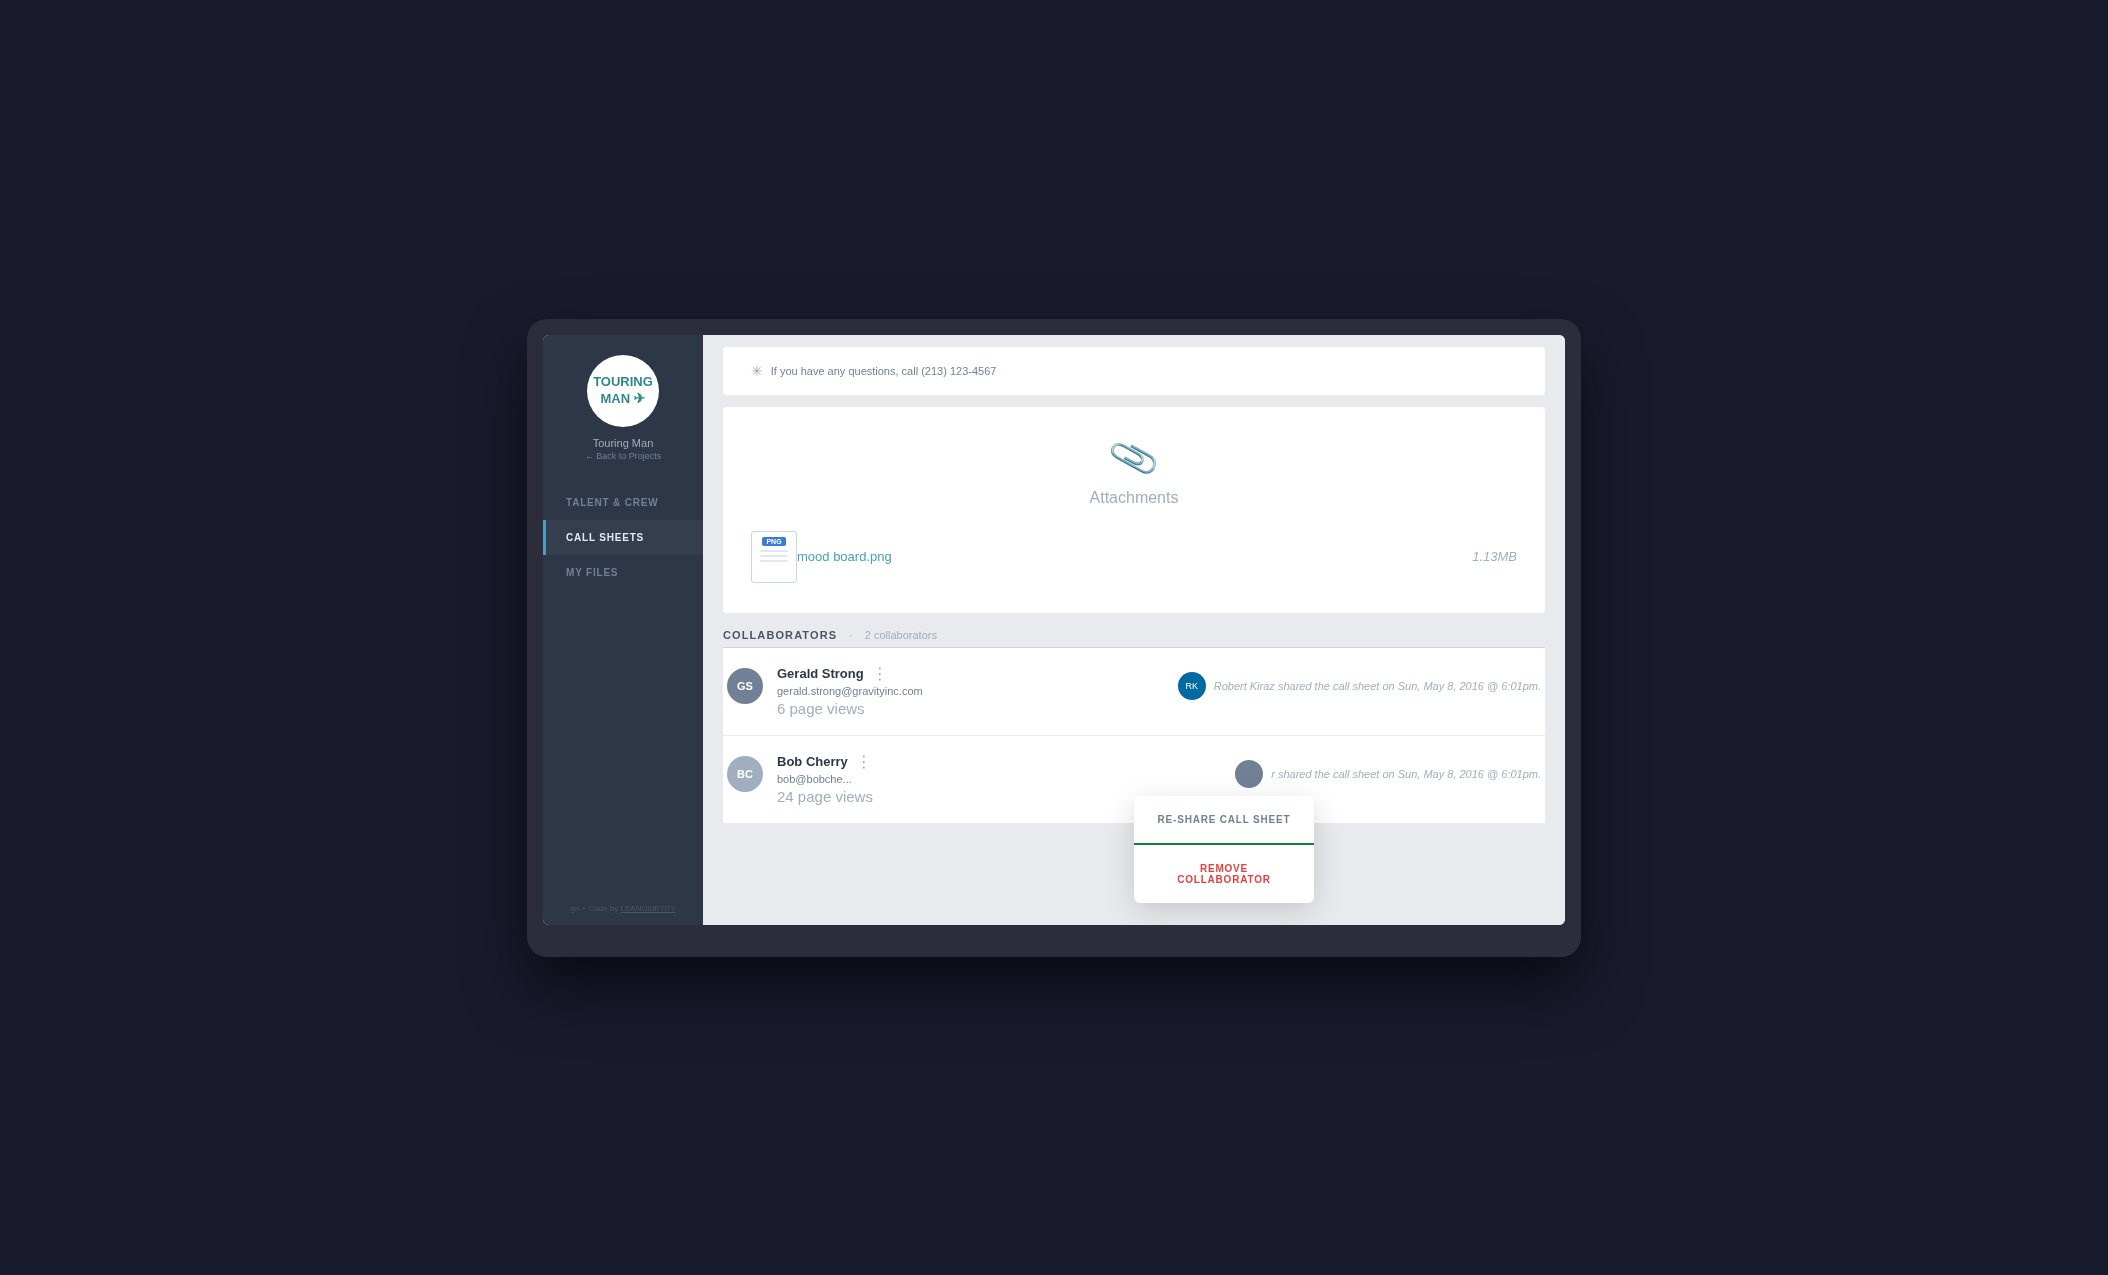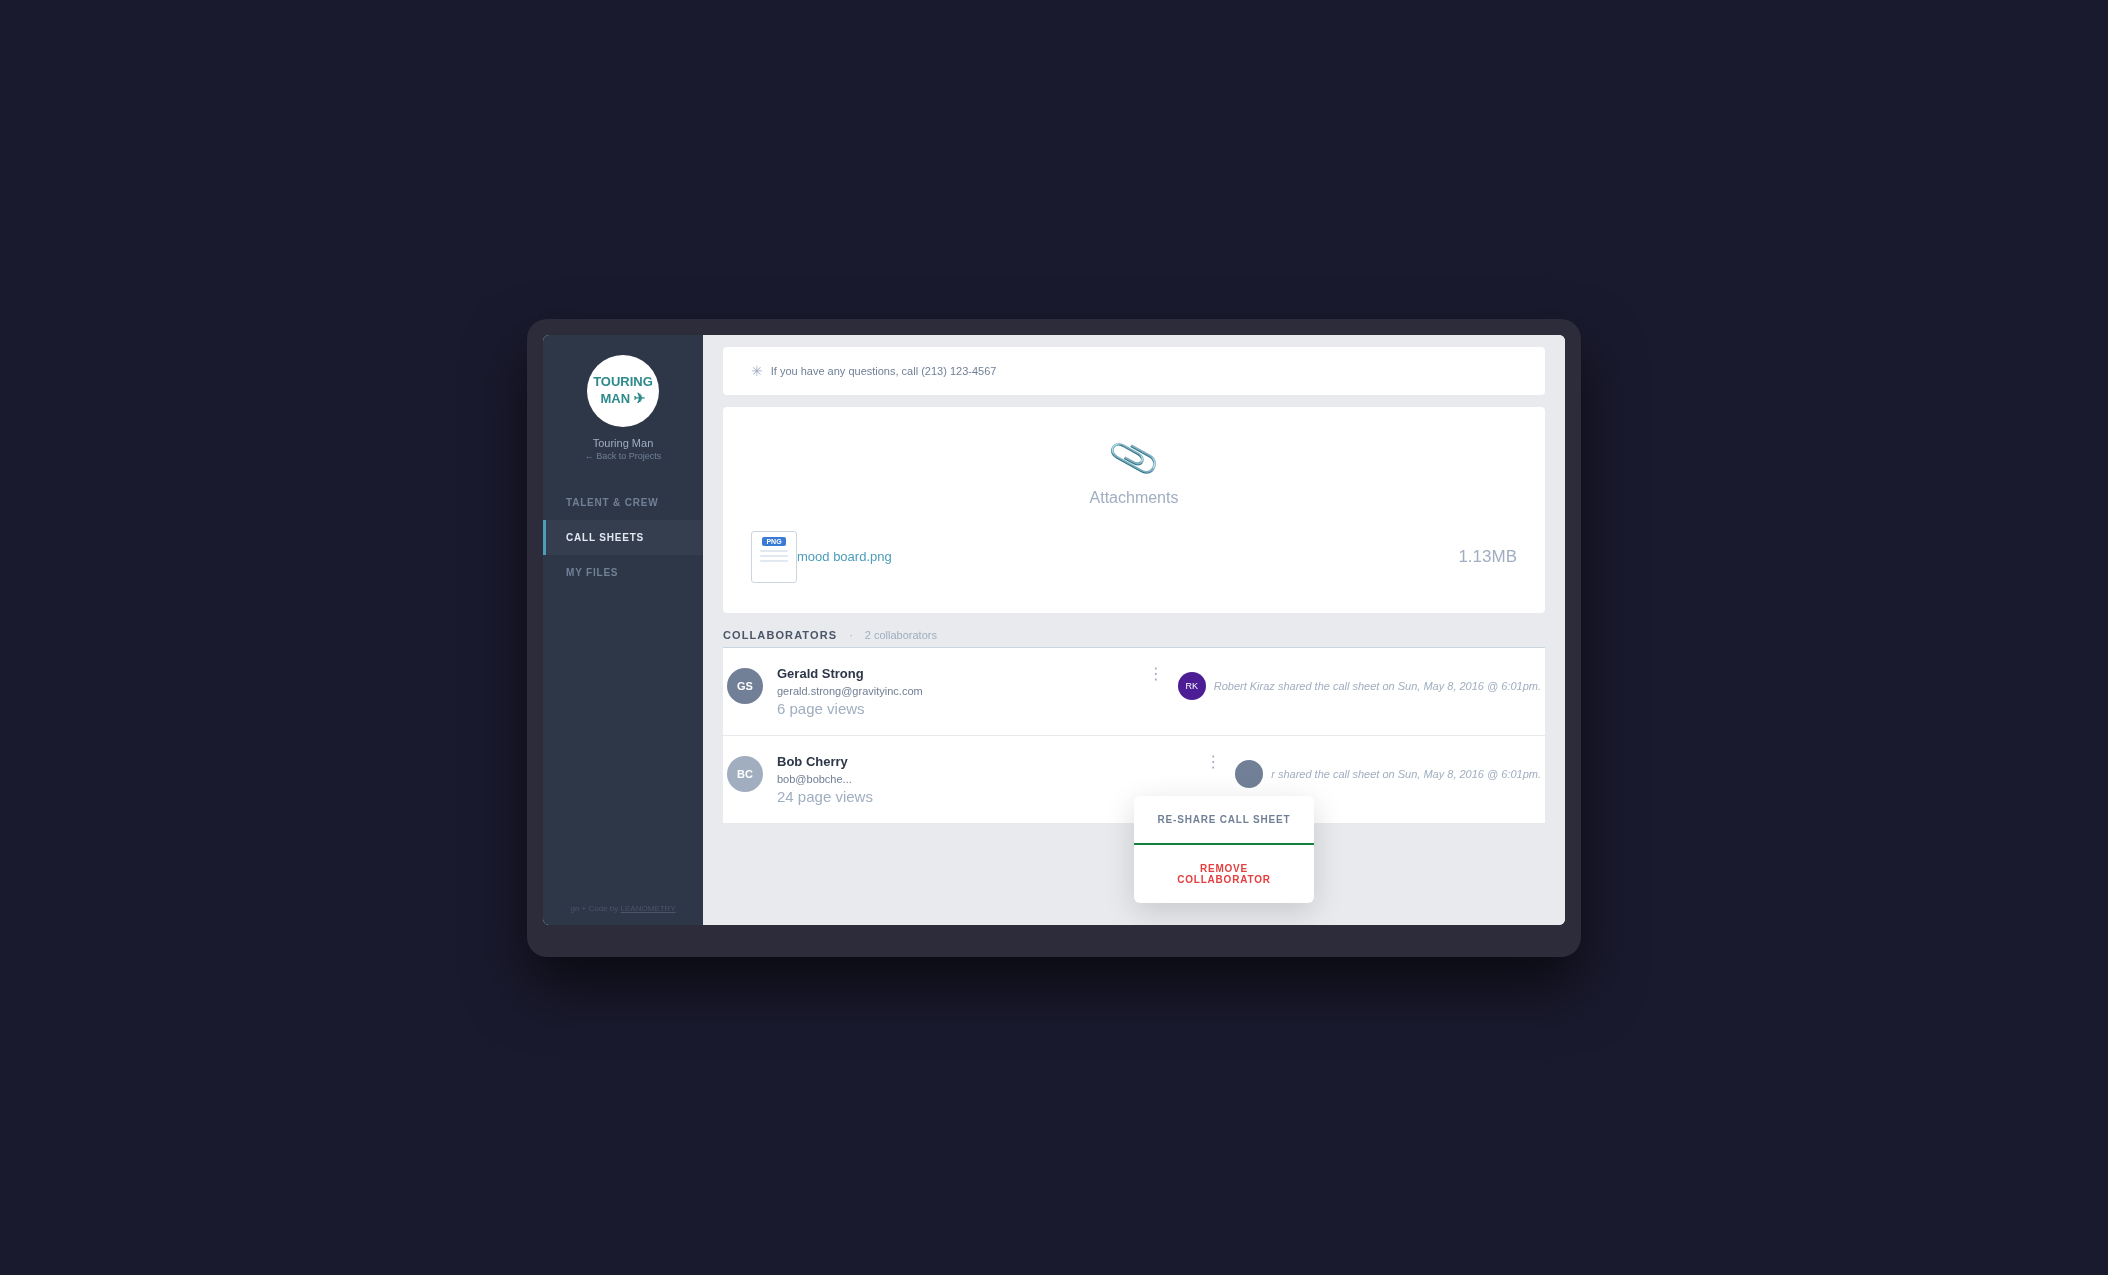--- a/index.html
+++ b/index.html
@@ -175,21 +175,22 @@
       margin-bottom: 3px;
       border-radius: 1px;
     }
     .file-name {
       color: #4a9eba;
       font-size: 13px;
       flex: 1;
     }
     .file-size {
       color: #a0aec0;
-      font-size: 17px;
+      font-size: 13px;
+      font-style: italic;
     }
     
     .collaborators-section {
       margin: 0 20px 20px 20px;
     }
     .collaborators-header {
       display: flex;
       align-items: flex-start;
       gap: 12px;
       margin-bottom: 6px;
@@ -237,21 +238,20 @@
     .avatar-gs { background: #718096; }
     .avatar-bc { background: #a0aec0; }
     .collab-info {
       flex: 1;
     }
     .collab-name-row {
       display: flex;
       align-items: center;
       gap: 8px;
       margin-bottom: 3px;
-      justify-content: space-between;
     }
     .collab-name {
       font-size: 13px;
       font-weight: 600;
       color: #2d3748;
     }
     .collab-dots {
       color: #a0aec0;
       font-size: 16px;
       cursor: pointer;
@@ -395,21 +395,21 @@
           </div>
           <div class="collab-info">
             <div class="collab-name-row">
               <span class="collab-name">Gerald Strong</span>
               <span class="collab-dots">⋮</span>
             </div>
             <div class="collab-email">gerald.strong@gravityinc.com</div>
             <div class="collab-views">6 page views</div>
           </div>
           <div class="collab-right">
-            <div class="activity-avatar" style="background:#4c1d95;">RK</div>
+            <div class="activity-avatar" style="background:#0369a1;">RK</div>
             <span style="width:8px;"></span>
             <span class="activity-text">Robert Kiraz shared the call sheet on Sun, May 8, 2016 @ 6:01pm.</span>
           </div>
         </div>
 
         <div class="collaborator-row" style="position:relative;">
           <div class="avatar avatar-bc">
             <span>BC</span>
           </div>
           <div class="collab-info">

